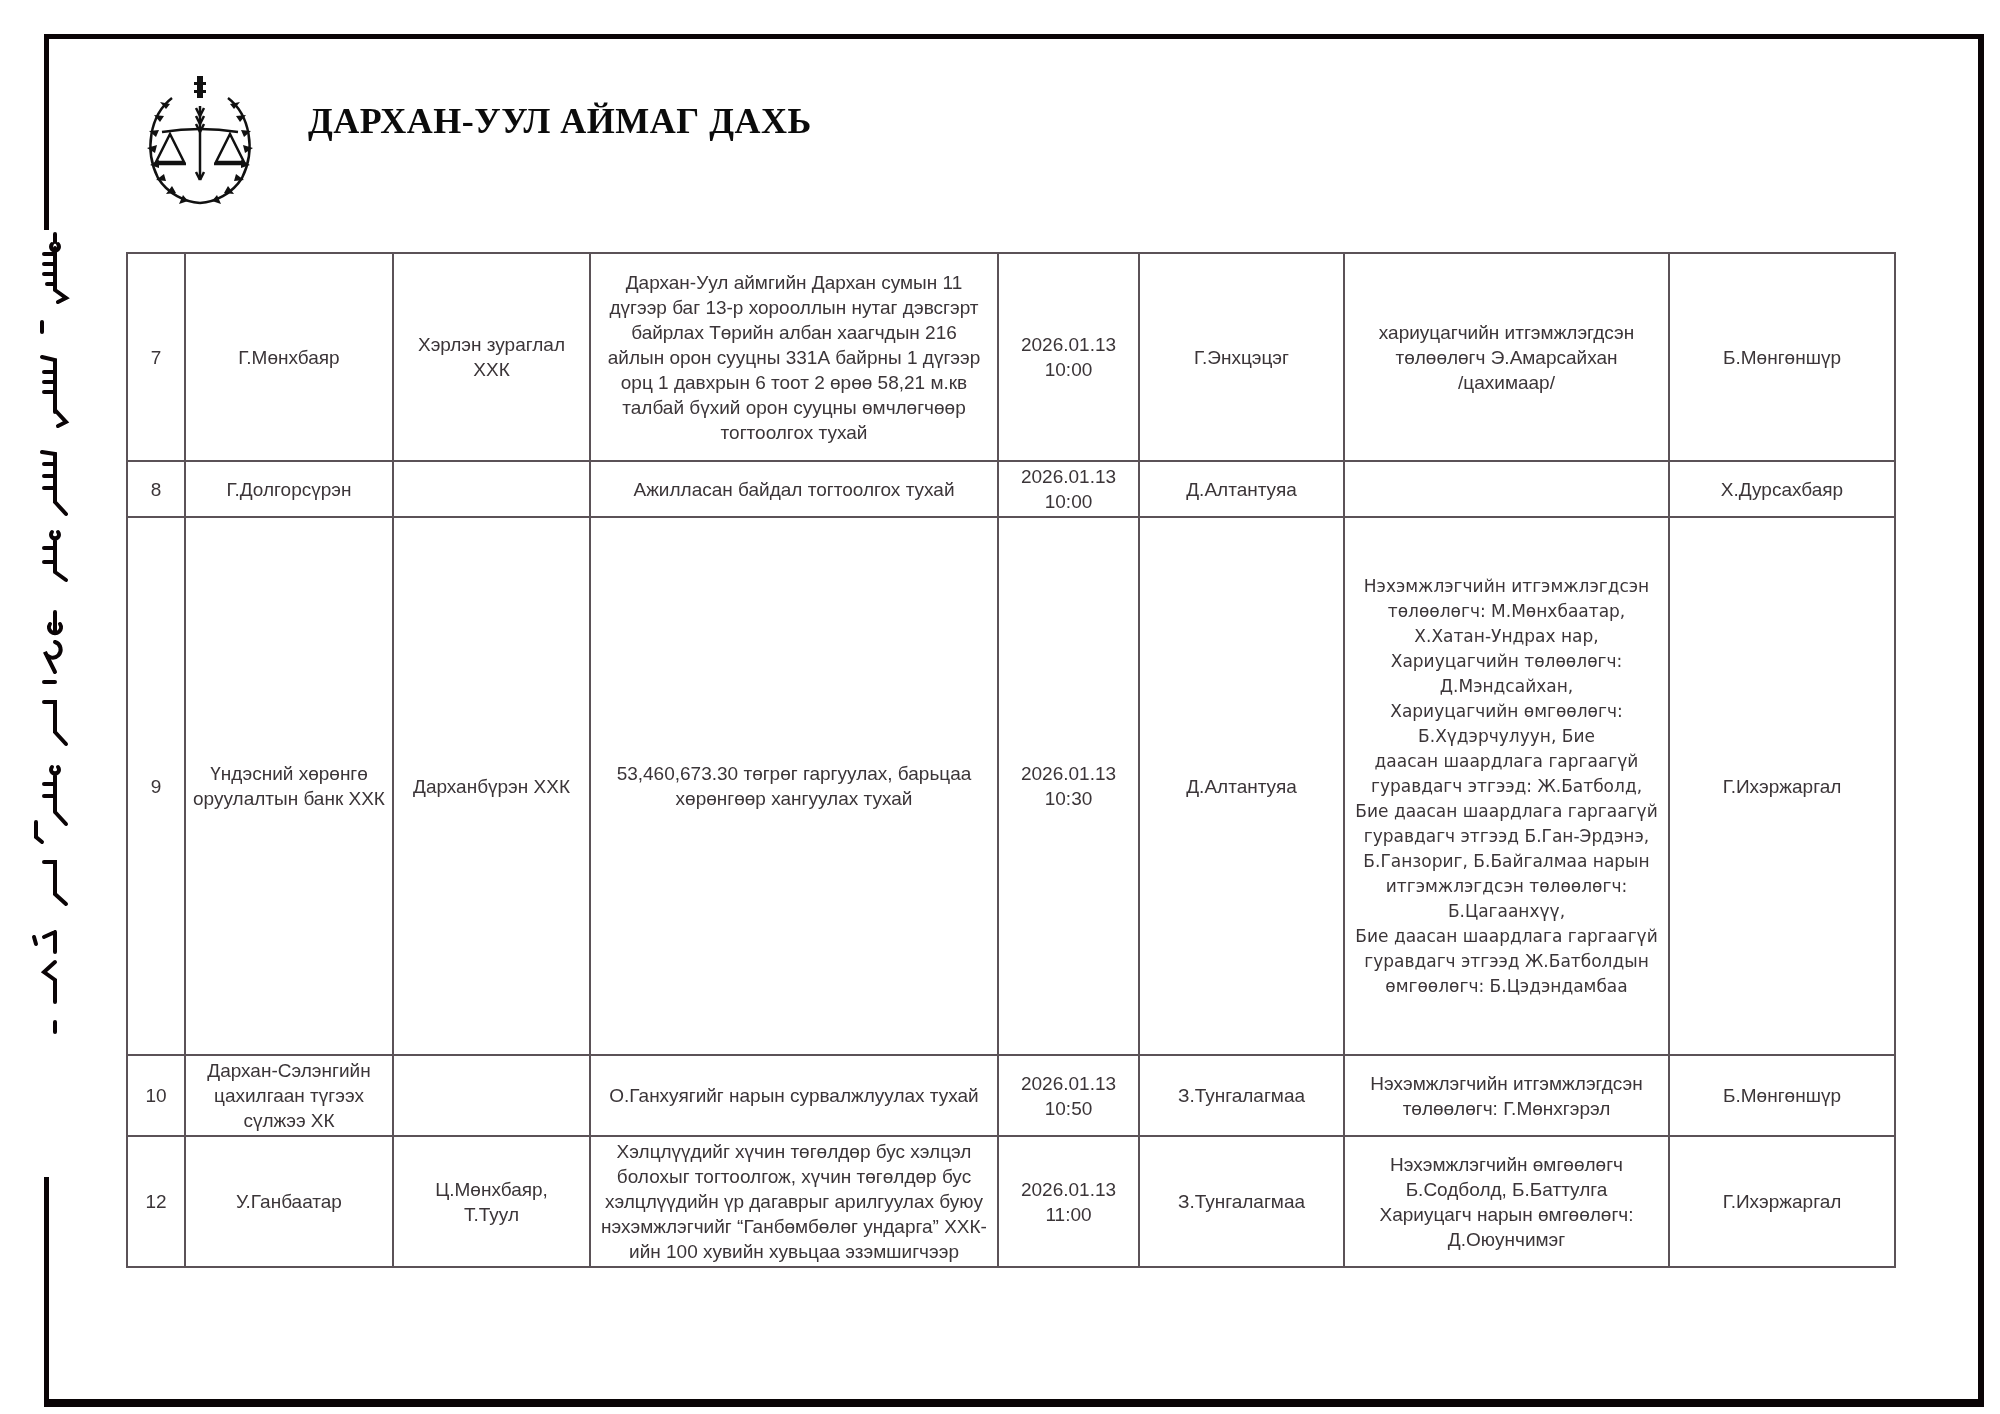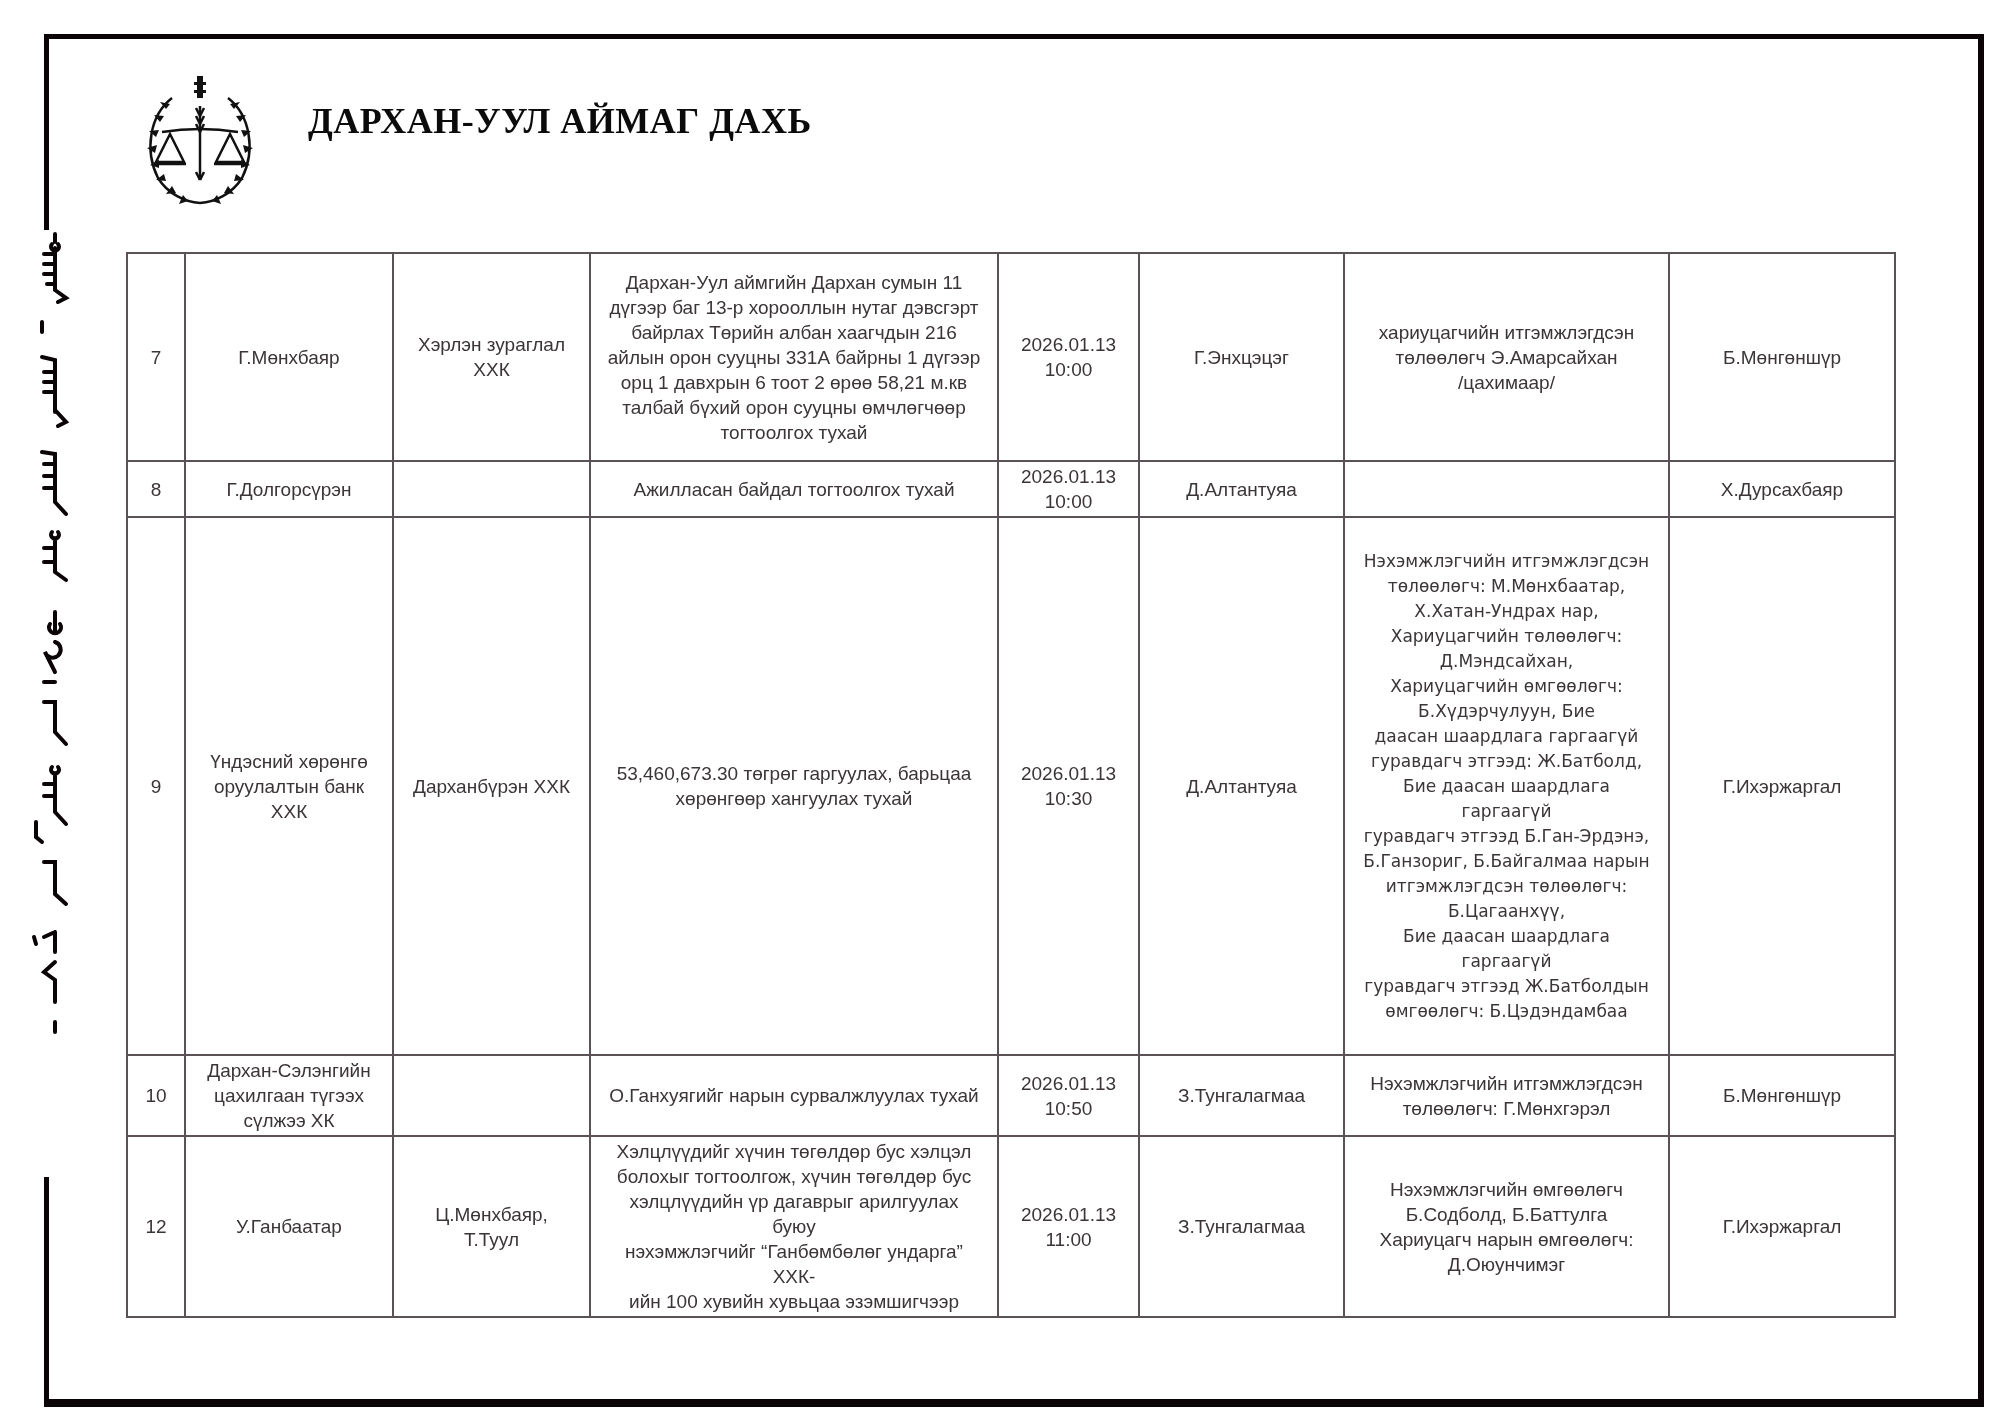--- a/index.html
+++ b/index.html
@@ -12,21 +12,21 @@
   .frame-left-bottom { position: absolute; left: 44px; top: 1177px; width: 5px; height: 230px; background: #0a0406; }
 
   .mongol-script { position: absolute; left: 22px; top: 232px; width: 50px; height: 940px; }
   .mongol-script svg { width: 50px; height: 940px; }
 
   .logo { position: absolute; left: 140px; top: 70px; width: 120px; height: 136px; }
   .title { position: absolute; left: 286px; top: 100px; font-family: "Liberation Serif", serif; font-weight: bold; font-size: 36px; line-height: 42px; color: #0b0b0b; letter-spacing: 0.5px; margin-left: 22px; }
   .title div { white-space: nowrap; }
 
   table.schedule { position: absolute; left: 126px; top: 252px; width: 1768px; border-collapse: collapse; table-layout: fixed; }
-  table.schedule td { border: 2px solid #5b5257; text-align: center; vertical-align: middle; font-size: 19px; line-height: 25px; color: #3b3538; padding: 2px 16px; white-space: pre-line; }
+  table.schedule td { border: 2px solid #5b5257; text-align: center; vertical-align: middle; font-size: 19px; line-height: 25px; color: #3b3538; padding: 2px 4px; white-space: pre-line; }
   table.schedule td.wide-text { font-size: 19px; line-height: 25px; }
   table.schedule td.reps-sans { font-family: "DejaVu Sans", sans-serif; font-size: 17px; line-height: 25px; }
   col.c-no { width: 58px; }
   col.c-plaintiff { width: 208px; }
   col.c-defendant { width: 197px; }
   col.c-claim { width: 408px; }
   col.c-datetime { width: 141px; }
   col.c-judge { width: 205px; }
   col.c-reps { width: 325px; }
   col.c-clerk { width: 226px; }

